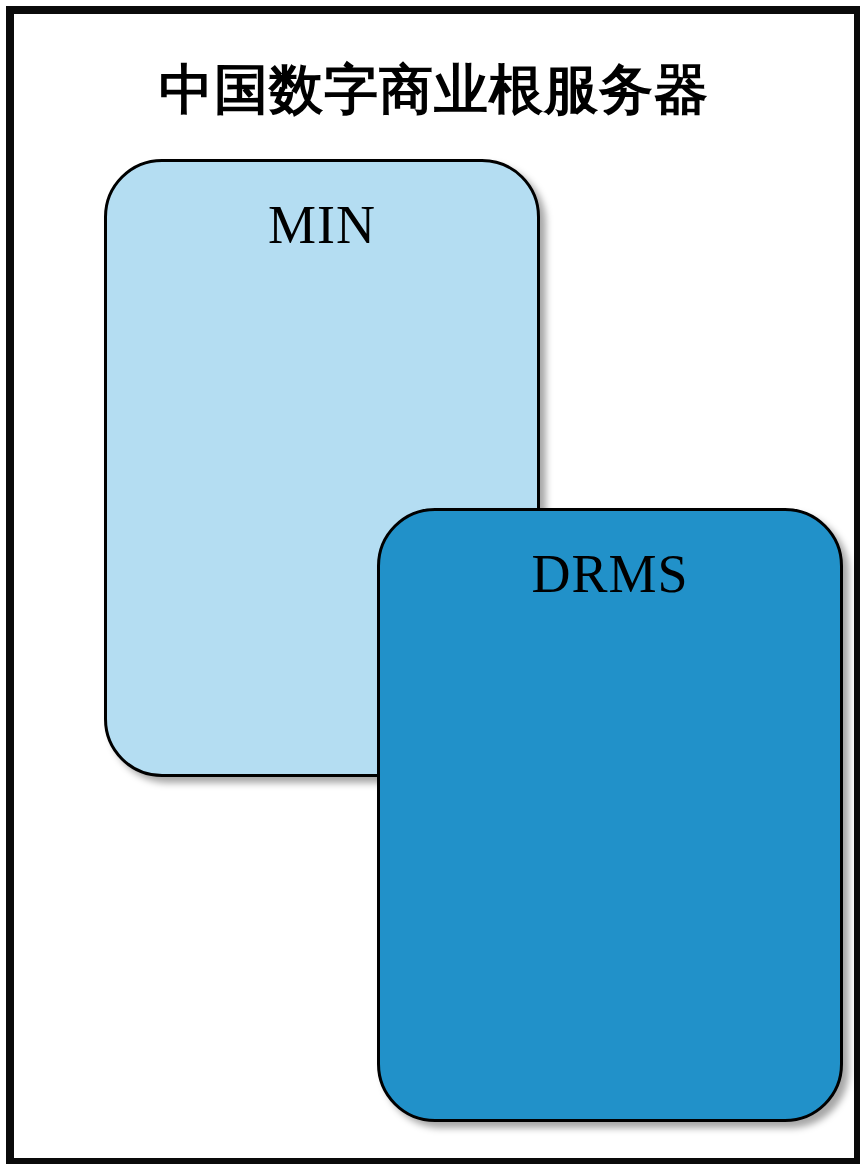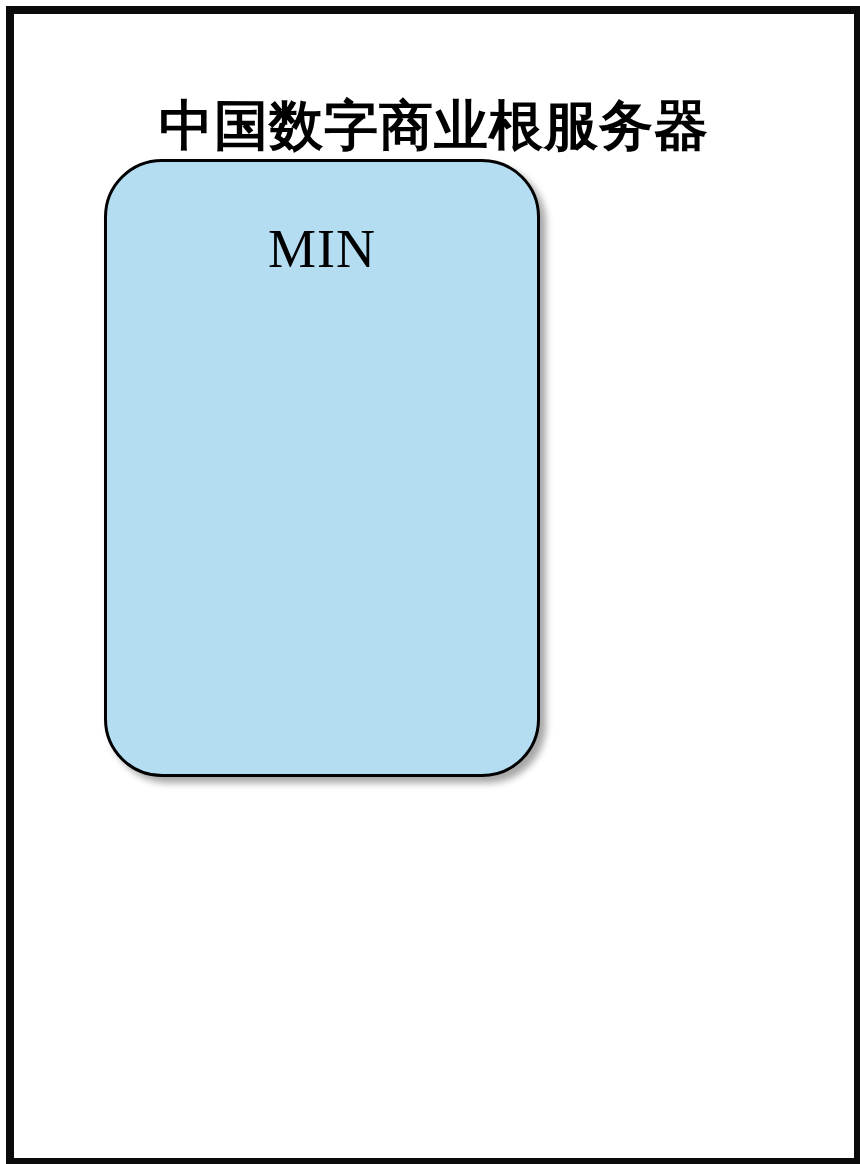--- a/index.html
+++ b/index.html
@@ -29,21 +29,20 @@
     left: 0;
     top: 40px;
     width: 100%;
     text-align: center;
     font-size: 54px;
     font-weight: 700;
     color: #000000;
     font-family: "DejaVu Sans", "Liberation Sans", sans-serif;
     letter-spacing: 1px;
     white-space: nowrap;
-    margin-top: 36px;
   }
   .card {
     position: absolute;
     border: 3px solid #000000;
     border-radius: 58px;
     box-shadow: 6px 6px 7px rgba(0, 0, 0, 0.35);
     box-sizing: border-box;
   }
   .card-min {
     left: 90px;
@@ -62,35 +61,38 @@
   .card-drms {
     left: 363px;
     top: 494px;
     width: 466px;
     height: 614px;
     z-index: 3;
   }
   .card-label {
     width: 100%;
     text-align: center;
-    padding-top: 56px;
+    padding-top: 32px;
     font-family: "Liberation Serif", "DejaVu Serif", serif;
     font-size: 54px;
     color: #000000;
     letter-spacing: 1px;
   }
 </style>
 </head>
 <body>
 
 <div class="stage">
   <div class="frame">
 
     <div class="title">中国数字商业根服务器</div>
 
     <div class="card card-min" style="background-color: rgb(180, 221, 242);">
       <div class="card-label">MIN</div>
     </div>
 
 
+    <div class="card card-drms" style="background-color: rgb(33, 145, 201);">
+      <div class="card-label">DRMS</div>
+    </div>
 
   </div>
 </div>
 
 </body></html>

